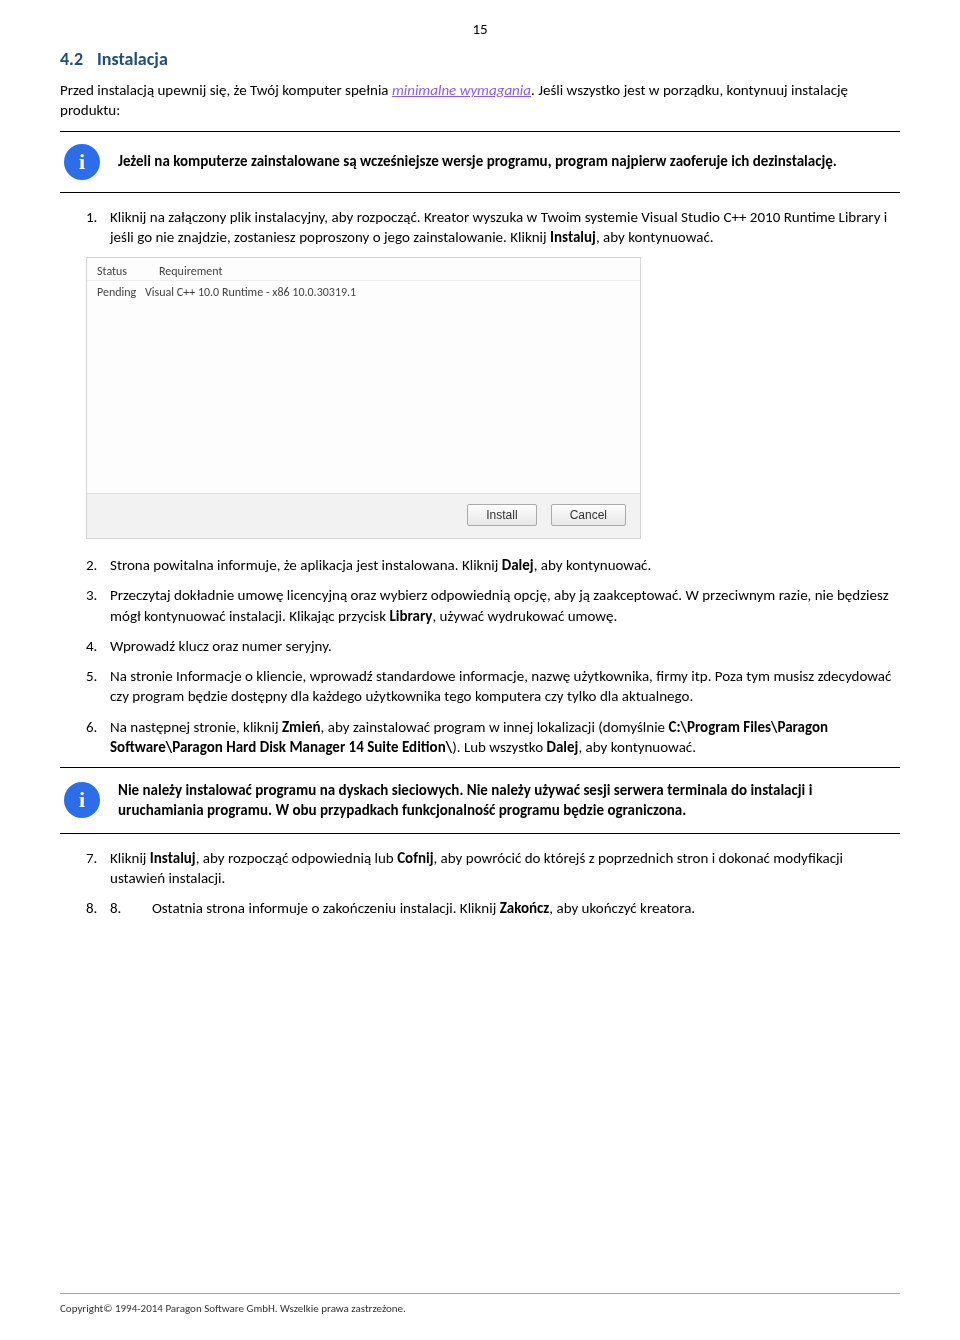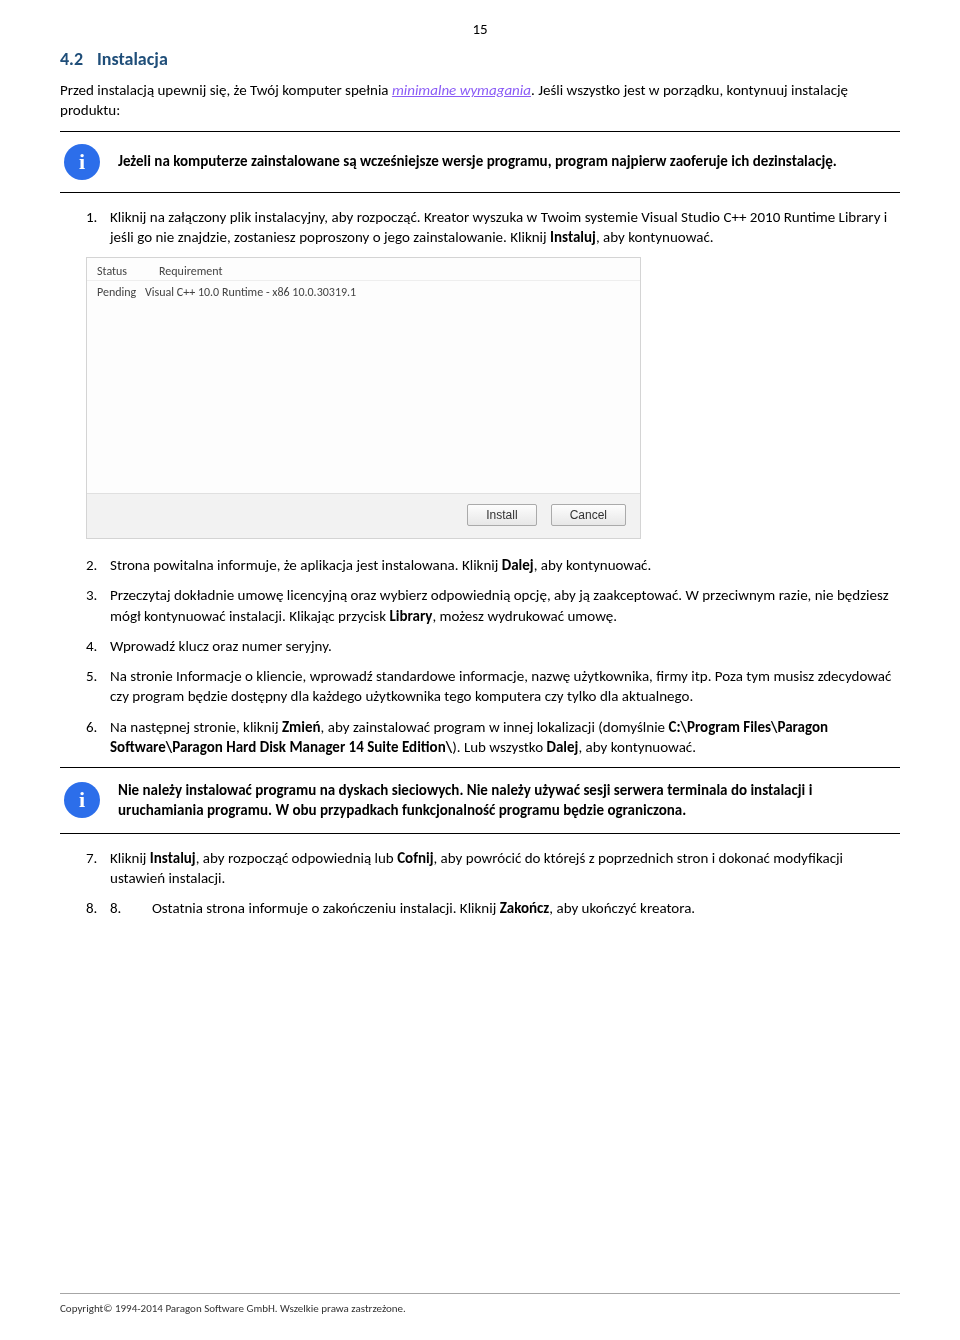--- a/index.html
+++ b/index.html
@@ -164,21 +164,21 @@
   </div>
 </div>
 
 <div class="ol-wrap">
   <div class="ol-item">
     <div class="ol-num">2.</div>
     <div class="ol-body"><span>Strona powitalna informuje, że aplikacja jest instalowana. Kliknij </span><b>Dalej</b><span>, aby kontynuować.</span></div>
   </div>
   <div class="ol-item">
     <div class="ol-num">3.</div>
-    <div class="ol-body"><span>Przeczytaj dokładnie umowę licencyjną oraz wybierz odpowiednią opcję, aby ją zaakceptować. W przeciwnym razie, nie będziesz mógł kontynuować instalacji. Klikając przycisk </span><b>Library</b><span>, możesz wydrukować umowę.</span></div>
+    <div class="ol-body"><span>Przeczytaj dokładnie umowę licencyjną oraz wybierz odpowiednią opcję, aby ją zaakceptować. W przeciwnym razie, nie będziesz mógł kontynuować instalacji. Klikając przycisk </span><b>Library</b><span>, używać wydrukować umowę.</span></div>
   </div>
   <div class="ol-item">
     <div class="ol-num">4.</div>
     <div class="ol-body"><span>Wprowadź klucz oraz numer seryjny.</span></div>
   </div>
   <div class="ol-item">
     <div class="ol-num">5.</div>
     <div class="ol-body"><span>Na stronie Informacje o kliencie, wprowadź standardowe informacje, nazwę użytkownika, firmy itp. Poza tym musisz zdecydować czy program będzie dostępny dla każdego użytkownika tego komputera czy tylko dla aktualnego.</span></div>
   </div>
   <div class="ol-item">

